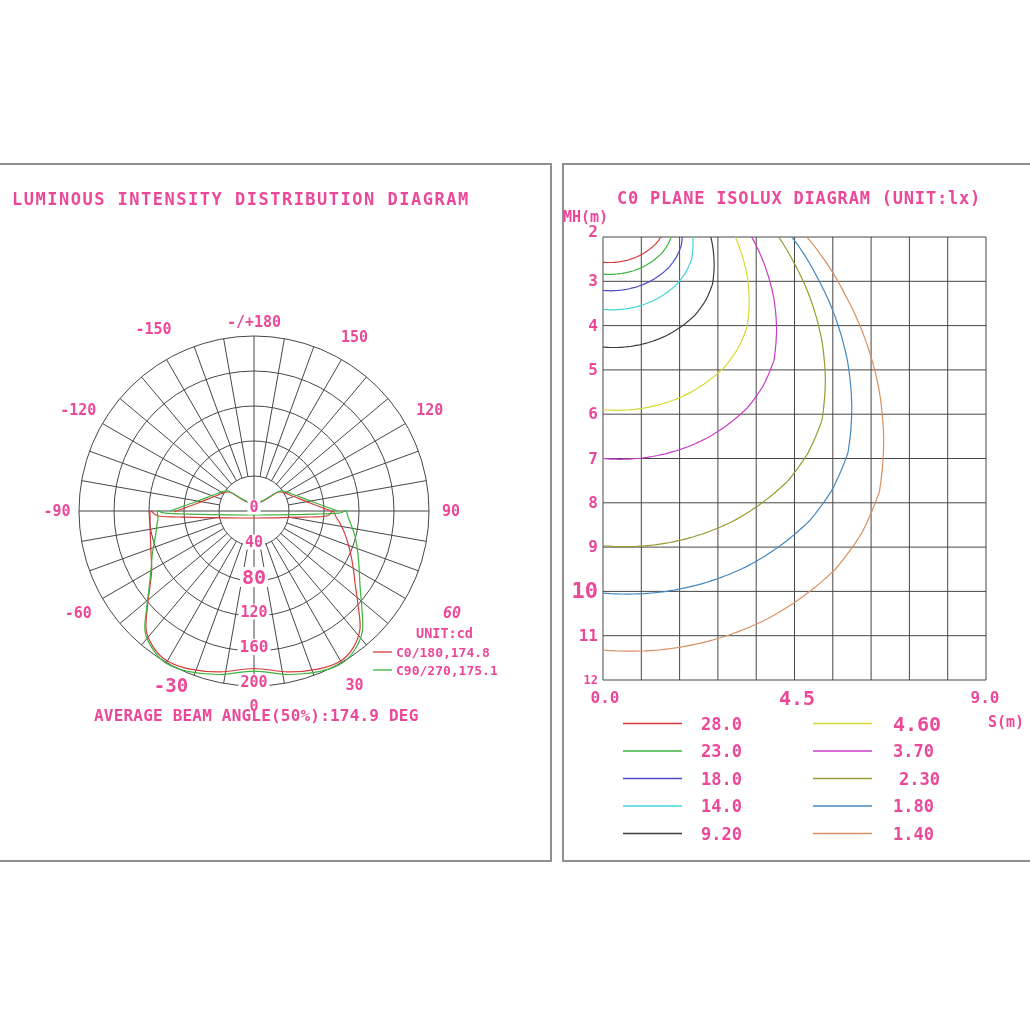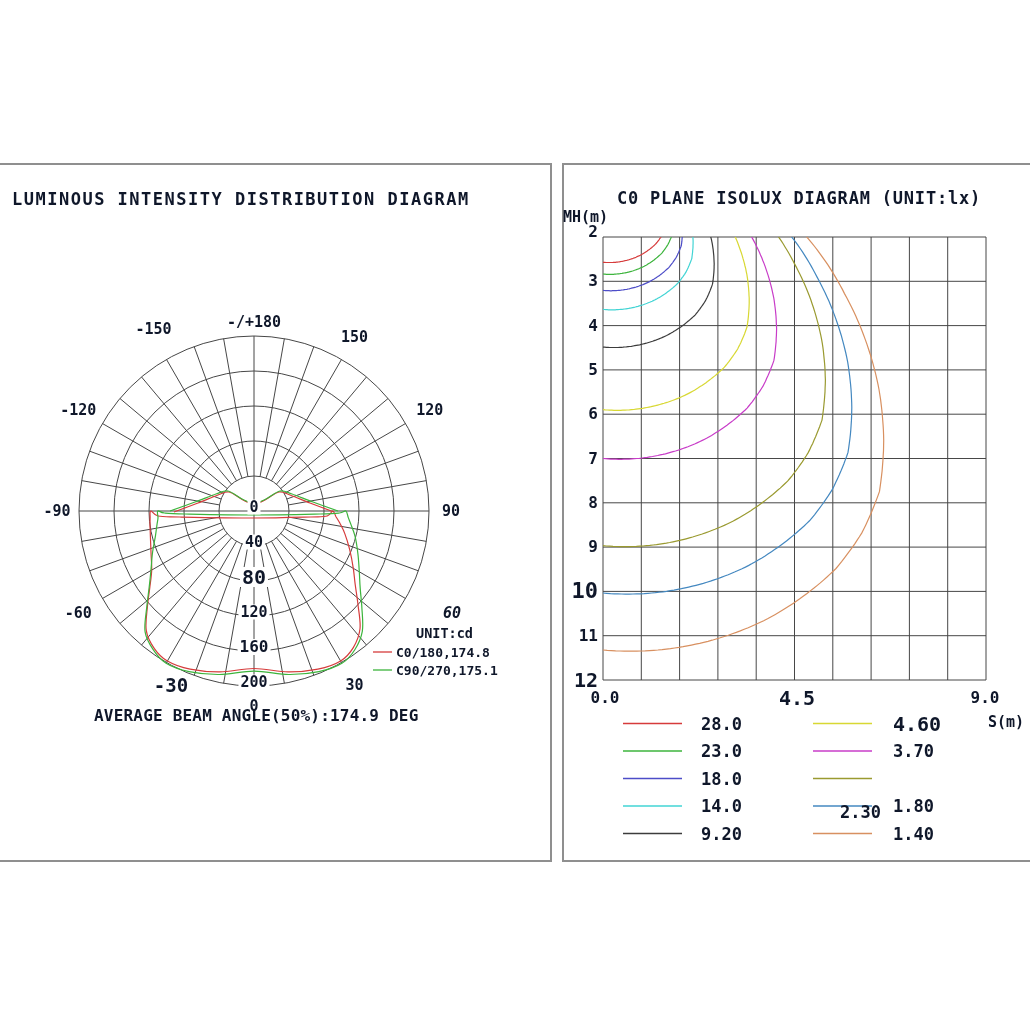--- a/index.html
+++ b/index.html
@@ -1,19 +1,19 @@
 <!DOCTYPE html>
 <html><head>
 <meta charset="utf-8">
 <style>
   html,body{margin:0;padding:0;}
   body{width:1030px;height:1030px;background:#ffffff;position:relative;overflow:hidden;
        font-family:"DejaVu Sans Mono",monospace;}
   .panel{position:absolute;background:#ffffff;border:2px solid #8f8f8f;box-sizing:border-box;}
-  .lbl{position:absolute;font-family:"DejaVu Sans Mono",monospace;font-weight:700;color:#0f172a;
+  .lbl{position:absolute;font-family:"DejaVu Sans Mono",monospace;font-weight:700;color:#ec4899;
        white-space:nowrap;line-height:1;}
   .ctr{transform:translate(-50%,-50%);}
   .rgt{transform:translate(-100%,-50%);}
   .lft{transform:translate(0,-50%);}
   svg{position:absolute;left:0;top:0;overflow:visible;}
   .whitebg{background:#ffffff;padding:0 2px;}
 </style>
 </head>
 <body>
 
@@ -147,34 +147,34 @@
     <div class="lbl rgt" style="left: 598px; top: 232px; font-size: 16px;">2</div>
     <div class="lbl rgt" style="left: 598px; top: 281.3px; font-size: 16px;">3</div>
     <div class="lbl rgt" style="left: 598px; top: 325.6px; font-size: 16px;">4</div>
     <div class="lbl rgt" style="left: 598px; top: 369.9px; font-size: 16px;">5</div>
     <div class="lbl rgt" style="left: 598px; top: 414.2px; font-size: 16px;">6</div>
     <div class="lbl rgt" style="left: 598px; top: 458.5px; font-size: 16px;">7</div>
     <div class="lbl rgt" style="left: 598px; top: 502.8px; font-size: 16px;">8</div>
     <div class="lbl rgt" style="left: 598px; top: 547.1px; font-size: 16px;">9</div>
     <div class="lbl rgt" style="left: 598px; top: 591.4px; font-size: 22px;">10</div>
     <div class="lbl rgt" style="left: 598px; top: 635.7px; font-size: 16px;">11</div>
-    <div class="lbl rgt" style="left: 598px; top: 680px; font-size: 20px; text-align: right;">12</div>
+    <div class="lbl rgt" style="left: 598px; top: 680px; font-size: 12px; text-align: right;">12</div>
     <div class="lbl ctr" style="left: 605px; top: 698px; font-size: 16px;">0.0</div>
     <div class="lbl ctr" style="left: 797px; top: 698px; font-size: 20px;">4.5</div>
     <div class="lbl ctr" style="left: 985px; top: 698px; font-size: 16px;">9.0</div>
   </div>
 <div id="isolux-legend">
     <div class="lbl lft" style="left: 701px; top: 723.5px; font-size: 17px;">28.0</div>
     <div class="lbl lft" style="left: 701px; top: 751px; font-size: 17px;">23.0</div>
     <div class="lbl lft" style="left: 701px; top: 778.5px; font-size: 17px;">18.0</div>
     <div class="lbl lft" style="left: 701px; top: 806px; font-size: 17px;">14.0</div>
     <div class="lbl lft" style="left: 701px; top: 833.5px; font-size: 17px;">9.20</div>
     <div class="lbl lft" style="left: 893px; top: 723.5px; font-size: 20px;">4.60</div>
     <div class="lbl lft" style="left: 893px; top: 751px; font-size: 17px;">3.70</div>
-    <div class="lbl lft" style="left: 840px; top: 778.5px; font-size: 17px; margin-top: 33px;">2.30</div>
+    <div class="lbl lft" style="left: 899px; top: 778.5px; font-size: 17px;">2.30</div>
     <div class="lbl lft" style="left: 893px; top: 806px; font-size: 17px;">1.80</div>
     <div class="lbl lft" style="left: 893px; top: 833.5px; font-size: 17px;">1.40</div>
   </div>
 
 <div class="lbl ctr whitebg" style="left: 254px; top: 507px; font-size: 15px;">0</div>
 <div class="lbl ctr whitebg" style="left: 254px; top: 542px; font-size: 15px;">40</div>
 <div class="lbl ctr whitebg" style="left: 254px; top: 577px; font-size: 20px;">80</div>
 <div class="lbl ctr whitebg" style="left: 254px; top: 612px; font-size: 15px;">120</div>
 <div class="lbl ctr whitebg" style="left: 254px; top: 647px; font-size: 16px;">160</div>
 <div class="lbl ctr whitebg" style="left: 254px; top: 682px; font-size: 15px;">200</div>

